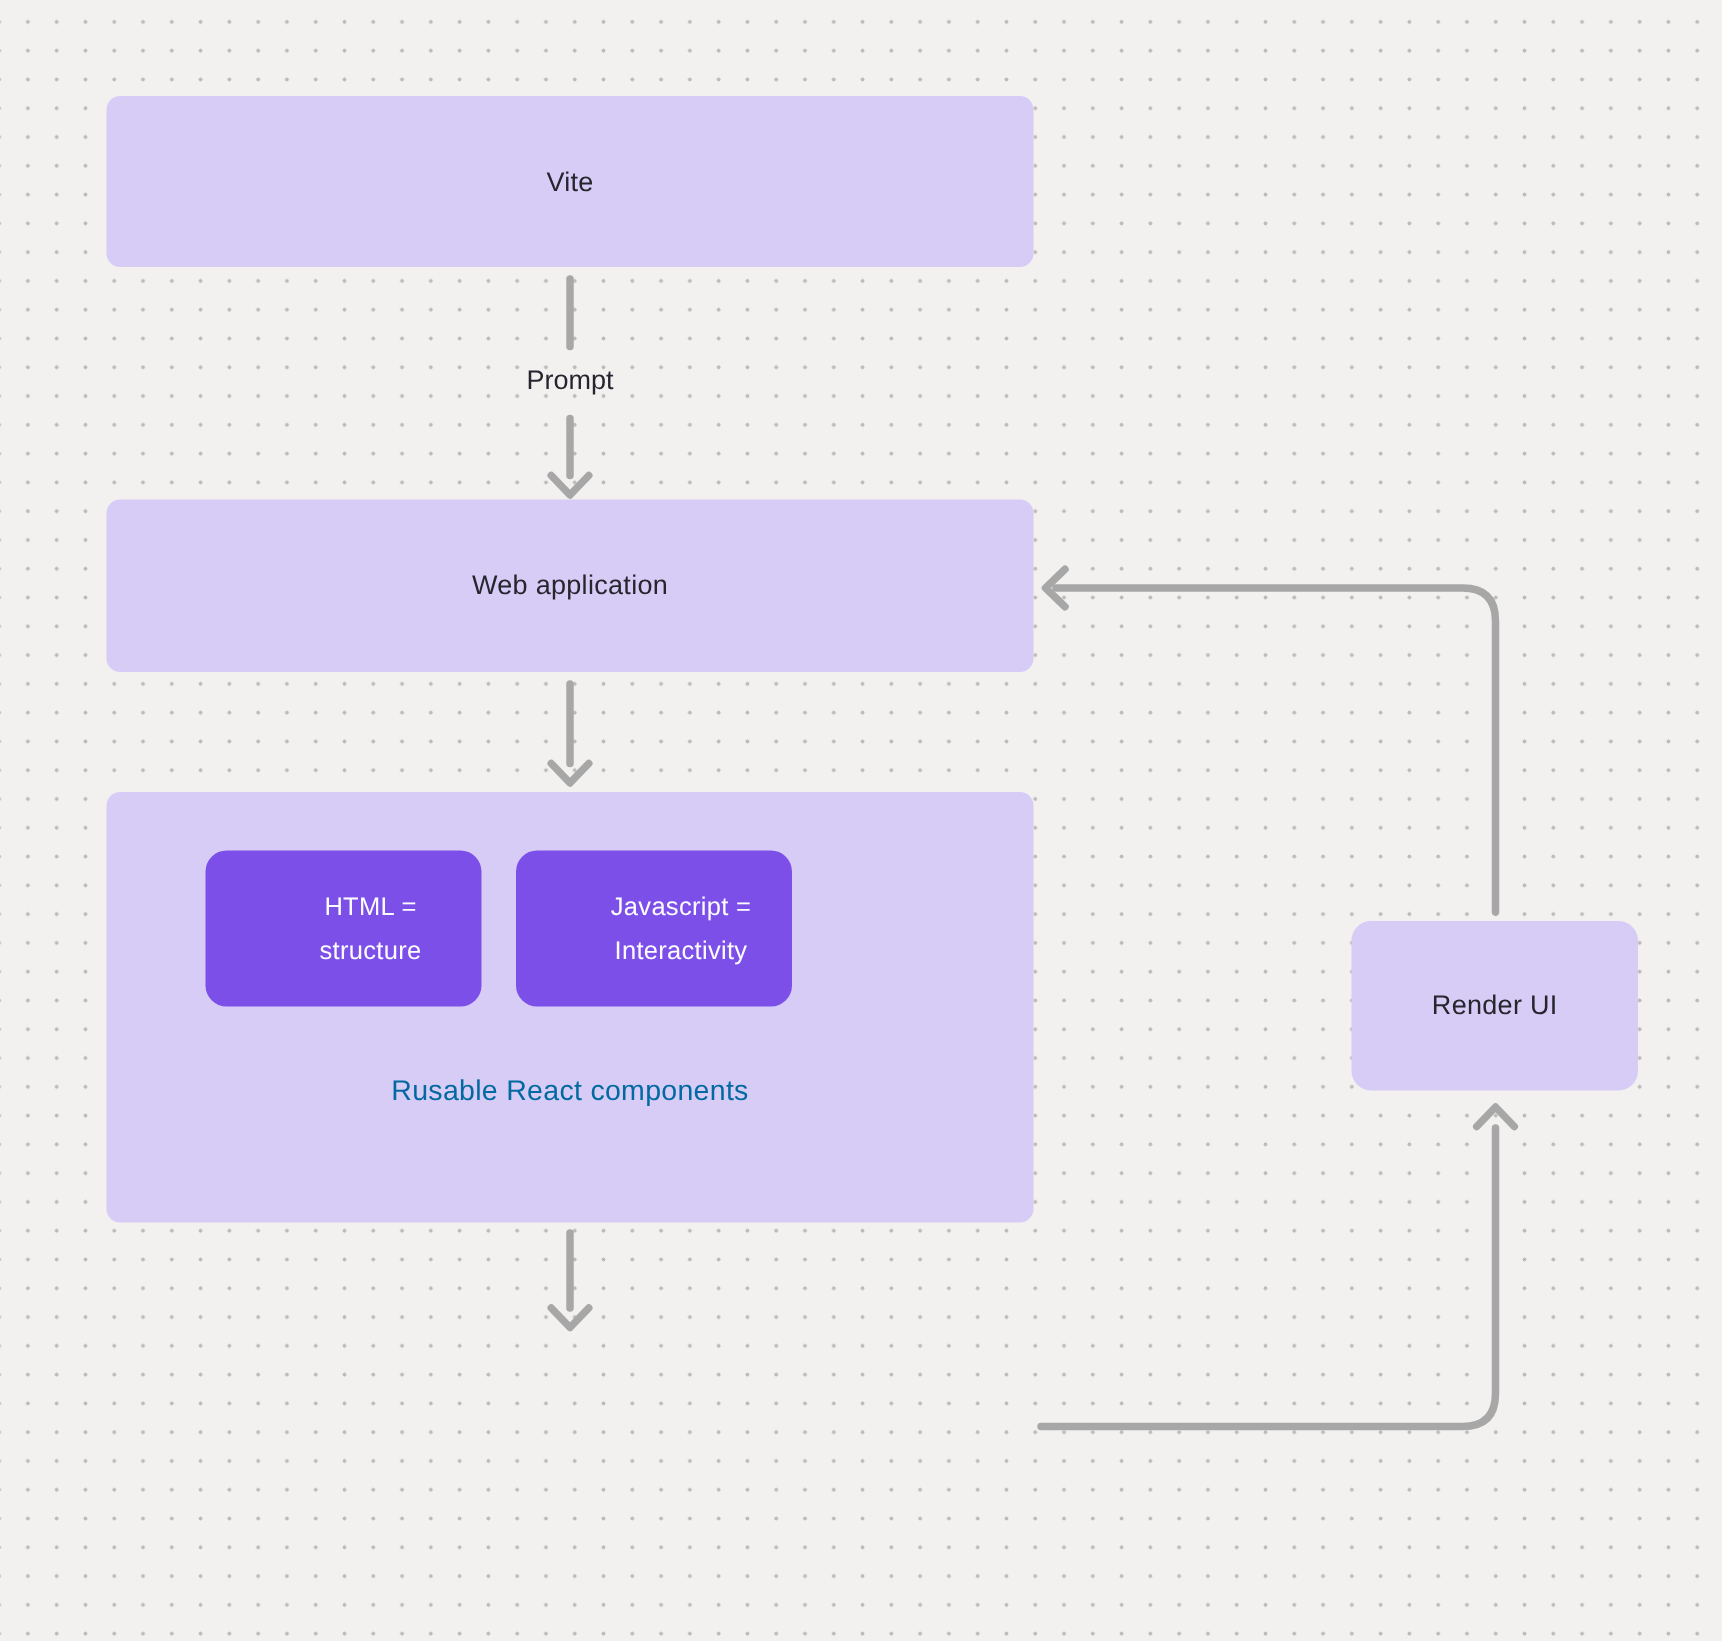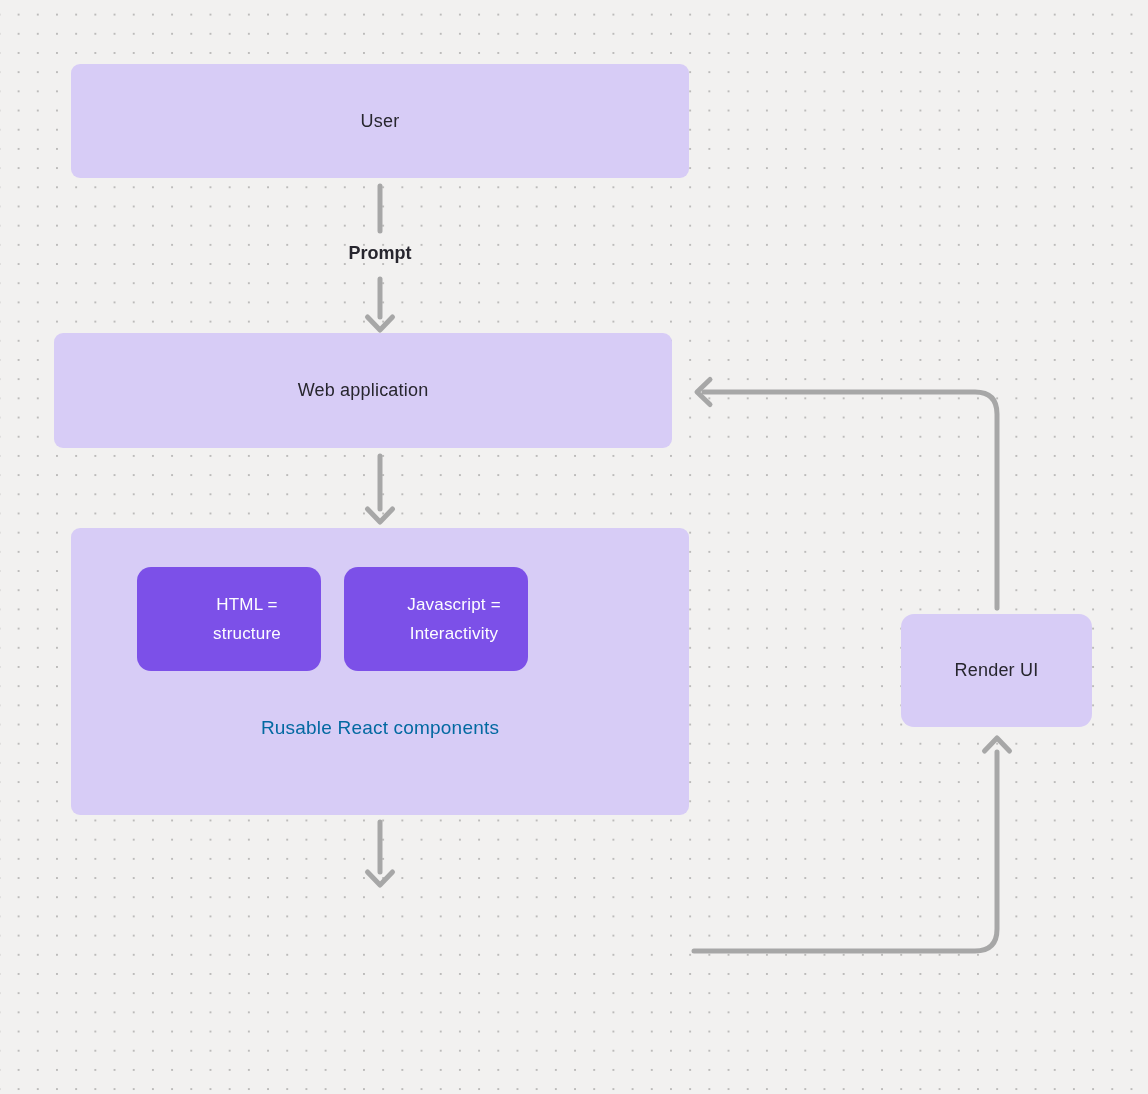--- a/index.html
+++ b/index.html
@@ -38,21 +38,21 @@
     border-radius: 9px;
     display: flex;
     align-items: center;
     justify-content: center;
     color: #27262e;
     font-size: 18px;
     font-weight: 500;
     letter-spacing: 0.2px;
   }
   .node-user   { left: 71px;  top: 64px;  width: 618px; height: 114px; }
-  .node-webapp { left: 54px;  top: 333px; width: 618px; height: 115px; }
+  .node-webapp { left: 71px;  top: 333px; width: 618px; height: 115px; }
   .node-group  { left: 71px;  top: 528px; width: 618px; height: 287px; }
   .node-vite   { left: 71px;  top: 893px; width: 618px; height: 115px; }
   .node-render { left: 901px; top: 614px; width: 191px; height: 113px; border-radius: 13px; }
 
   .chip-row {
     position: absolute;
     left: 66px;
     top: 39px;
     display: flex;
     gap: 23px;
@@ -83,21 +83,21 @@
     font-weight: 500;
     color: #0369a1;
   }
   .edge-label {
     position: absolute;
     left: 320px;
     top: 243px;
     width: 120px;
     text-align: center;
     font-size: 18px;
-    font-weight: 700;
+    font-weight: 400;
     color: #27262e;
   }
 </style>
 </head>
 <body>
 
 <div class="canvas">
 
   <svg class="connectors" viewBox="0 0 1148 1094" xmlns="http://www.w3.org/2000/svg">
     <path d="M380 186 L380 231"></path>
@@ -111,21 +111,21 @@
     <path d="M367.5 872 L380 885 L392.5 872"></path>
 
     <path d="M694 951 L975 951 Q997 951 997 929 L997 752"></path>
     <path d="M984.5 751 L997 738 L1009.5 751"></path>
 
     <path d="M997 608 L997 414 Q997 392 975 392 L704 392"></path>
     <path d="M710 379.5 L697 392 L710 404.5"></path>
   </svg>
 
   <div class="node node-user">
-    <span>User</span>
+    <span>Vite</span>
   </div>
 
   <div class="edge-label">Prompt</div>
 
   <div class="node node-webapp">
     <span>Web application</span>
   </div>
 
   <div class="node node-group">
     <div class="chip-row">

